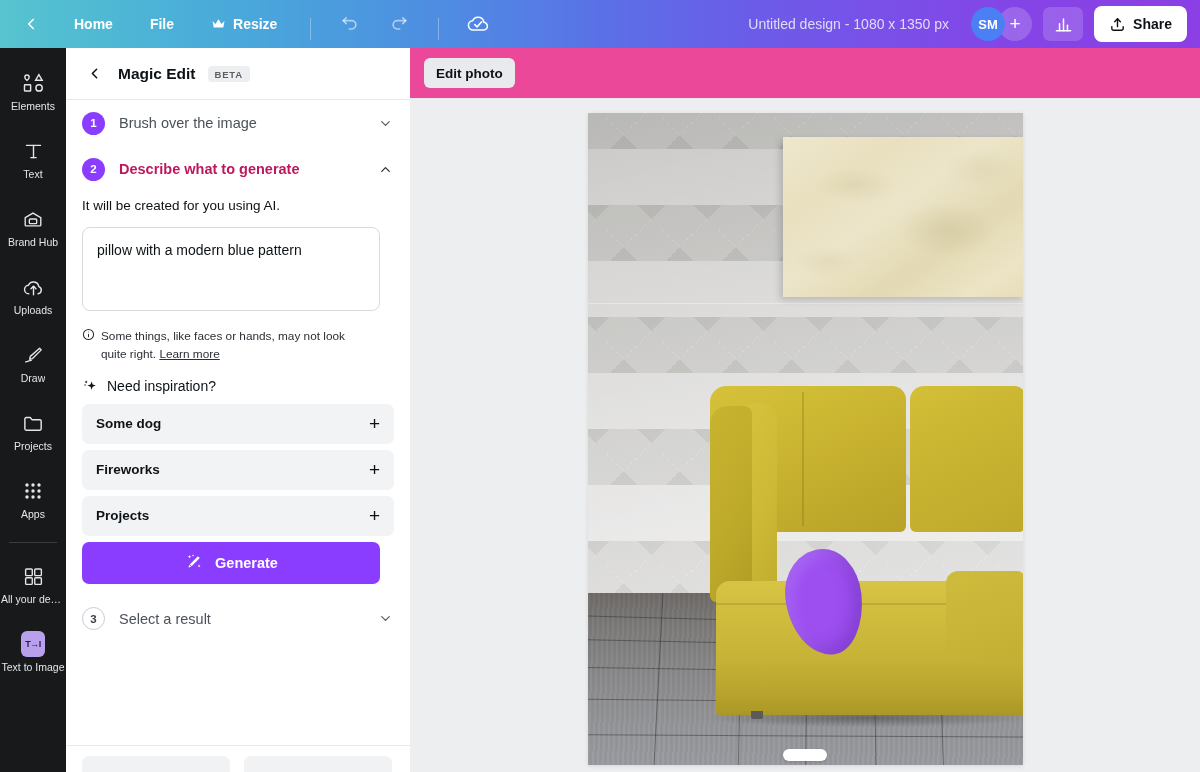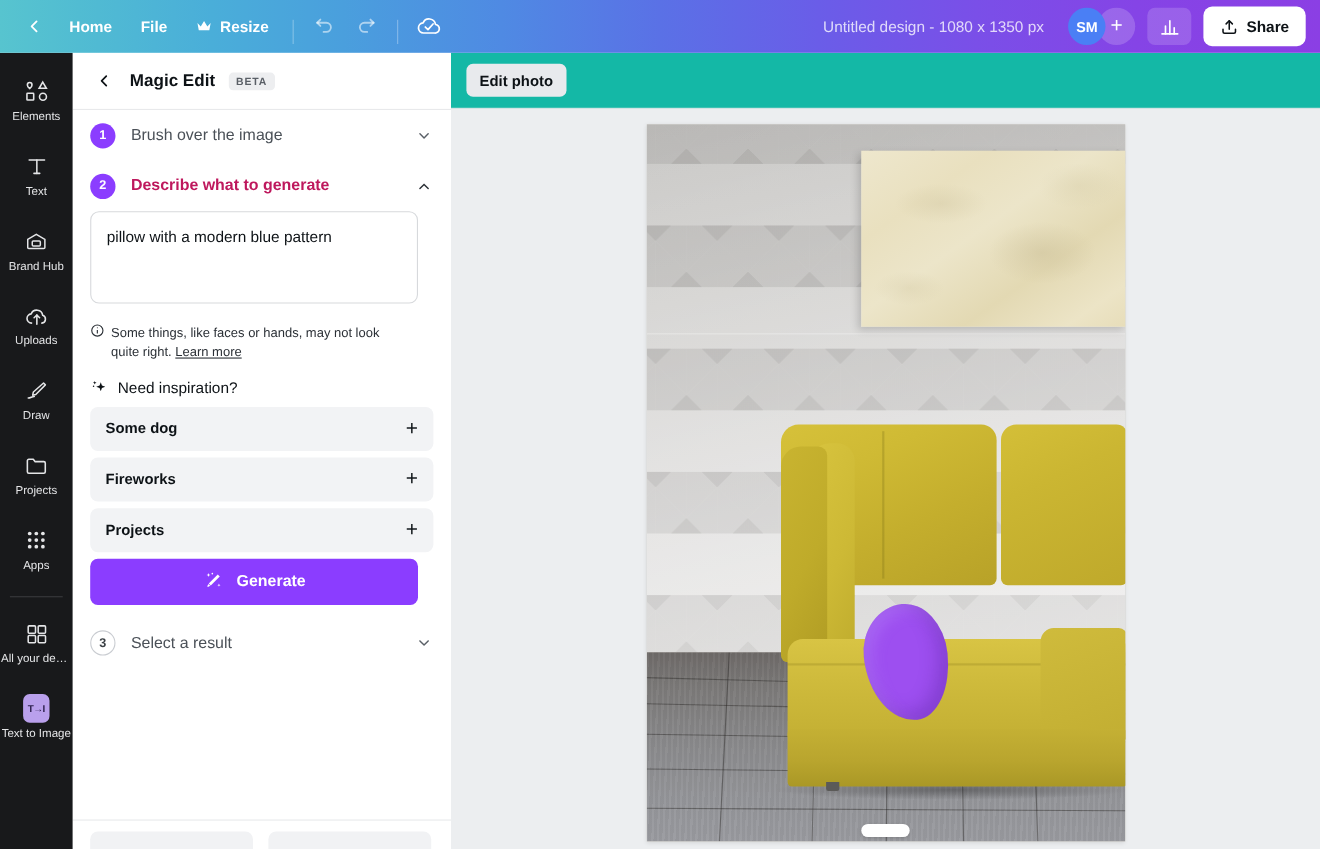--- a/index.html
+++ b/index.html
@@ -14,21 +14,21 @@
   #topbar {
     position: absolute; left: 0; top: 0; width: 1200px; height: 48px;
     background: linear-gradient(90deg,
         #57c4cf 0%, #51bcd2 6%, #4aaed9 16%, #4a9fdd 26%,
         #4f8ae3 38%, #5a71e6 50%, #6a5de8 62%,
         #7a4fe8 74%, #8544e6 86%, #8b3fe4 100%);
     display: flex; align-items: center;
     color: #fff;
     z-index: 40;
   }
-  .tb-left { display: flex; align-items: flex-end; padding-left: 14px; gap: 4px; }
+  .tb-left { display: flex; align-items: flex-end; padding-left: 14px; gap: 15px; }
   .tb-btn {
     display: flex; align-items: center; gap: 7px;
     height: 32px; padding: 0 11px; border-radius: 6px;
     font-size: 14px; font-weight: 700; color: #ffffff;
     cursor: pointer; white-space: nowrap;
   }
   .tb-icon-btn {
     width: 34px; height: 32px; border-radius: 6px;
     display: flex; align-items: center; justify-content: center;
     cursor: pointer;
@@ -189,21 +189,21 @@
   }
   .footer-ghost { width: 148px; height: 34px; background: #f1f2f4; border-radius: 7px; }
 
   
   #stage {
     position: absolute; left: 410px; top: 48px; width: 790px; height: 724px;
     background: #eceef0;
     z-index: 10;
   }
   #stage-toolbar {
-    height: 51px; background: #14b8a6;
+    height: 51px; background: #ec4899;
     display: flex; align-items: center; padding-left: 14px;
     border-bottom: 1px solid #e6e8ea;
   }
   .editphoto-btn {
     height: 30px; padding: 0 12px; border-radius: 6px;
     background: #e8eaed; color: #0d1216;
     font-size: 13.5px; font-weight: 700;
     display: flex; align-items: center; cursor: pointer;
   }
 
@@ -560,20 +560,21 @@
     <div class="step-row">
       <span class="step-num active">2</span>
       <span class="step-label bold">Describe what to generate</span>
       <span class="step-chev">
         <svg width="15" height="15" viewBox="0 0 24 24" fill="none" stroke="#2b3036" stroke-width="2.1" stroke-linecap="round" stroke-linejoin="round">
             <polyline points="6 15 12 9 18 15"></polyline>
           </svg>
       </span>
     </div>
 
+    <div class="sub-text">It will be created for you using AI.</div>
 
     <textarea id="prompt-box" placeholder="Describe what you'd like to generate" style="">pillow with a modern blue pattern</textarea>
 
     <div class="warn">
       <span style="flex:none;margin-top:1px;">
         <svg width="13" height="13" viewBox="0 0 24 24" fill="none" stroke="#2b3036" stroke-width="1.9">
             <circle cx="12" cy="12" r="9.4"></circle>
             <line x1="12" y1="11" x2="12" y2="17"></line>
             <circle cx="12" cy="7.4" r="0.9" fill="#2b3036" stroke="none"></circle>
           </svg>

